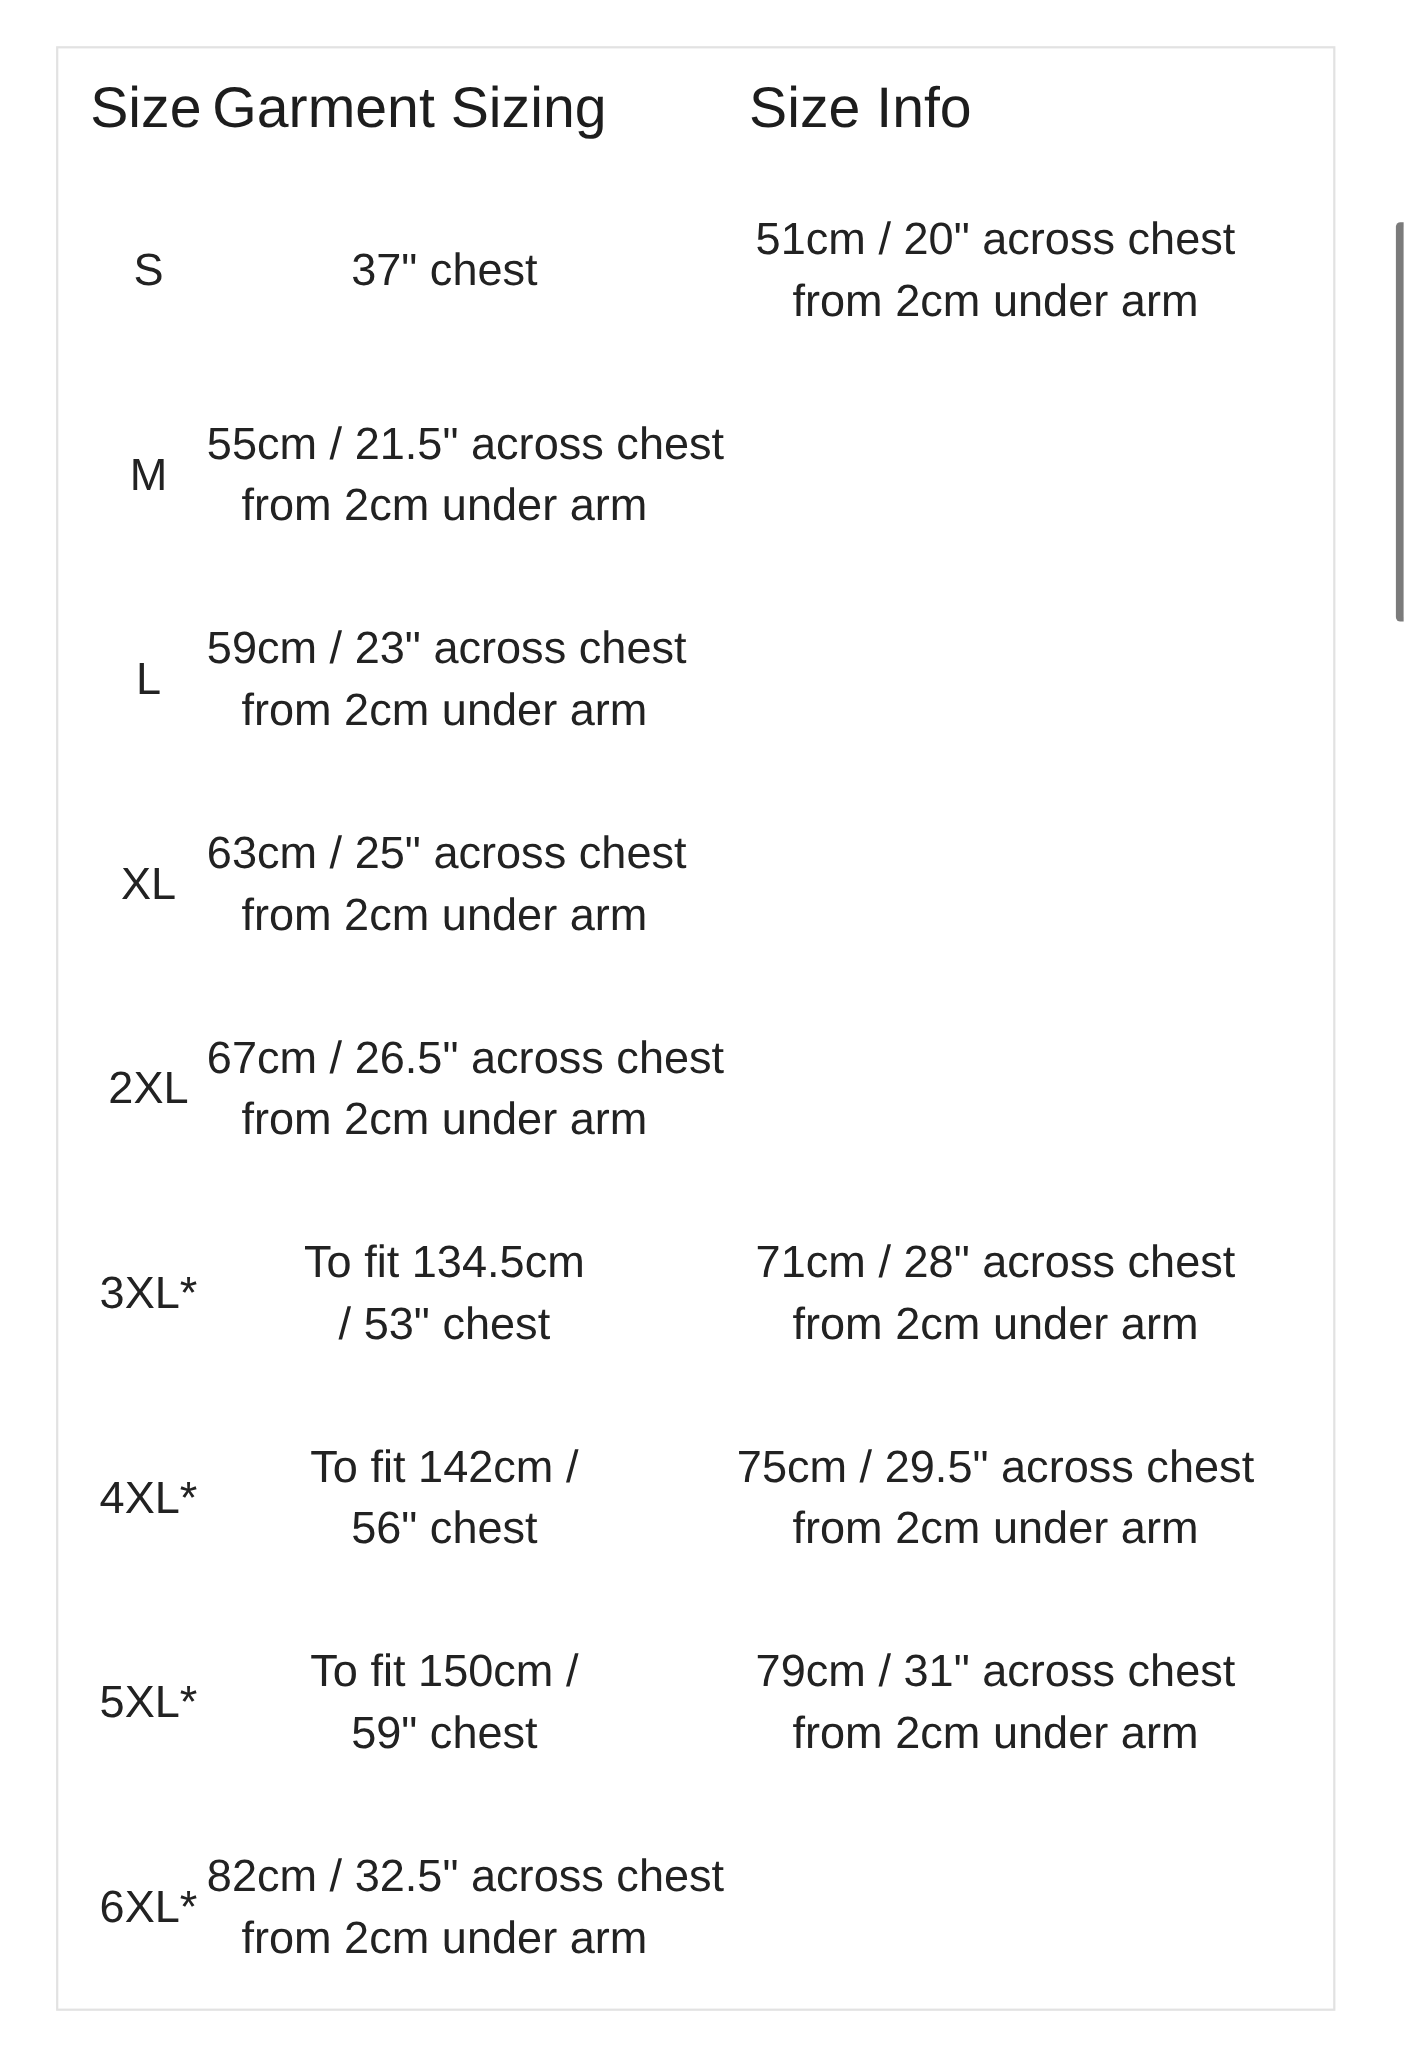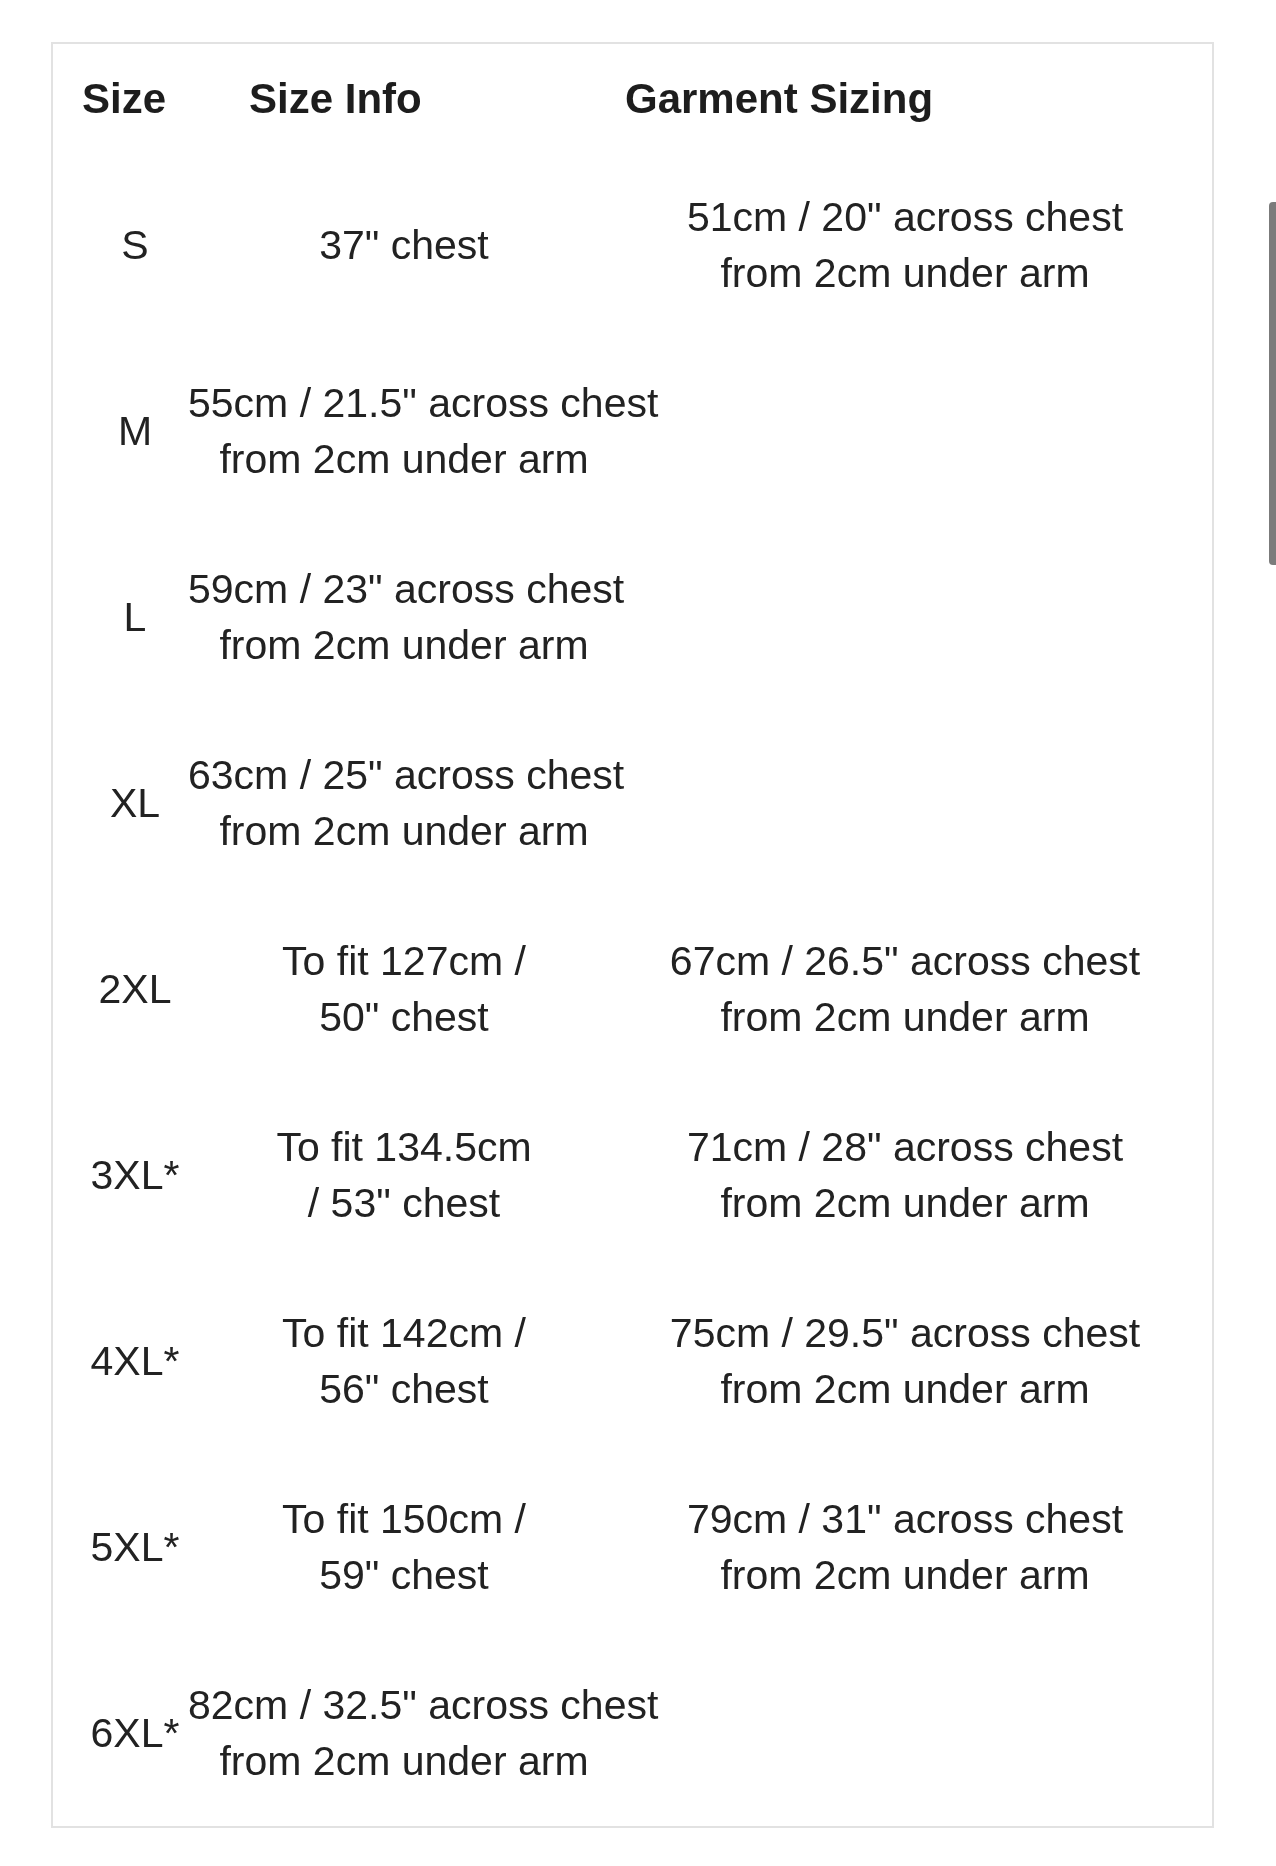--- a/index.html
+++ b/index.html
@@ -24,22 +24,22 @@
     padding: 27px 0 0 29px;
   }
   .grid-row {
     display: grid;
     grid-template-columns: 106px 432px 570px;
   }
   .header-row {
     height: 55px;
   }
   .hcell {
-    font-size: 42px;
-    font-weight: bold;
+    font-size: 52px;
+    font-weight: normal;
     line-height: 55px;
     text-align: left;
     color: #1d1d1d;
     white-space: nowrap;
   }
   .hcell.c2 { padding-left: 61px; }
   .hcell.c3 { padding-left: 5px; }
   .data-row {
     height: 186px;
     align-items: center;
@@ -62,22 +62,22 @@
     border-radius: 4px 0 0 4px;
   }
 </style>
 </head>
 <body>
 
 <div class="card">
 
   <div class="grid-row header-row">
     <div class="hcell c1">Size</div>
+    <div class="hcell c3">Garment Sizing</div>
     <div class="hcell c2">Size Info</div>
-    <div class="hcell c3">Garment Sizing</div>
   </div>
 
   <div class="grid-row data-row first">
     <div class="cell">S</div>
     <div class="cell">
       <div>37" chest</div>
     </div>
     <div class="cell">
       <div>51cm / 20" across chest</div>
       <div>from 2cm under arm</div>
@@ -103,24 +103,20 @@
   <div class="grid-row data-row">
     <div class="cell">XL</div>
     <div class="cell">
       <div>63cm / 25" across chest</div>
       <div>from 2cm under arm</div>
     </div>
   </div>
 
   <div class="grid-row data-row">
     <div class="cell">2XL</div>
-    <div class="cell">
-      <div>To fit 127cm /</div>
-      <div>50" chest</div>
-    </div>
     <div class="cell">
       <div>67cm / 26.5" across chest</div>
       <div>from 2cm under arm</div>
     </div>
   </div>
 
   <div class="grid-row data-row">
     <div class="cell">3XL*</div>
     <div class="cell">
       <div>To fit 134.5cm</div>

